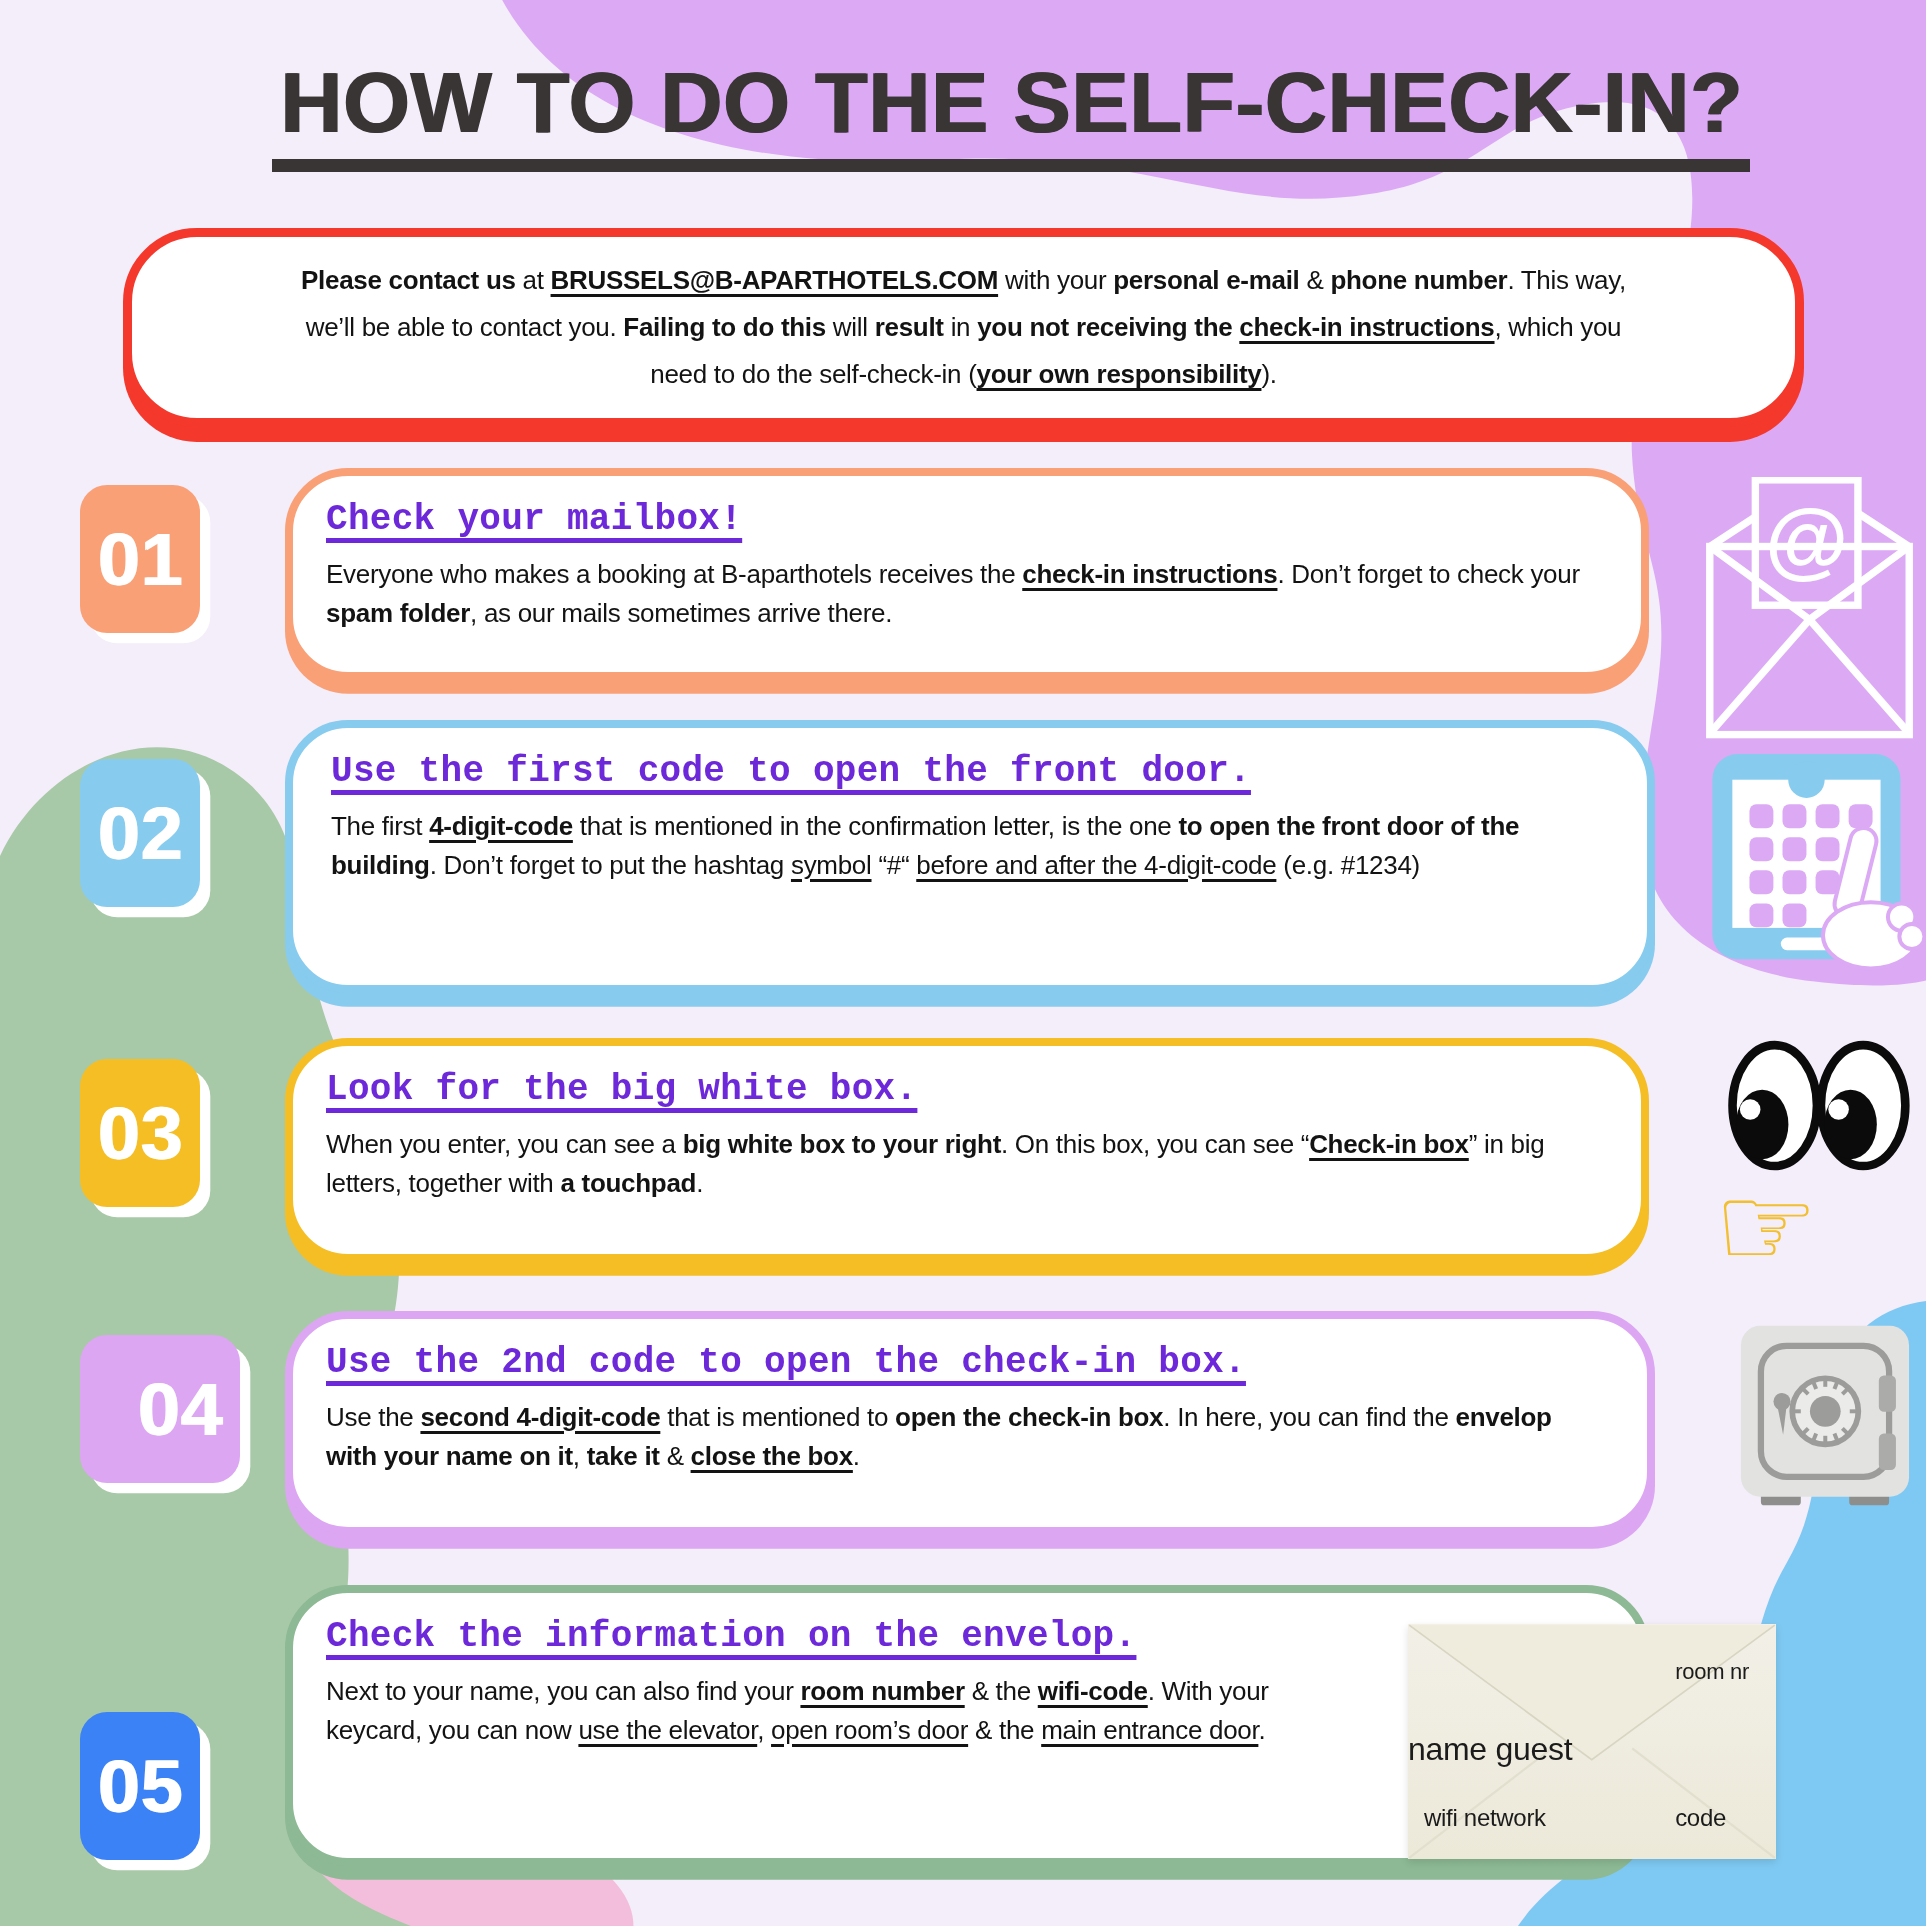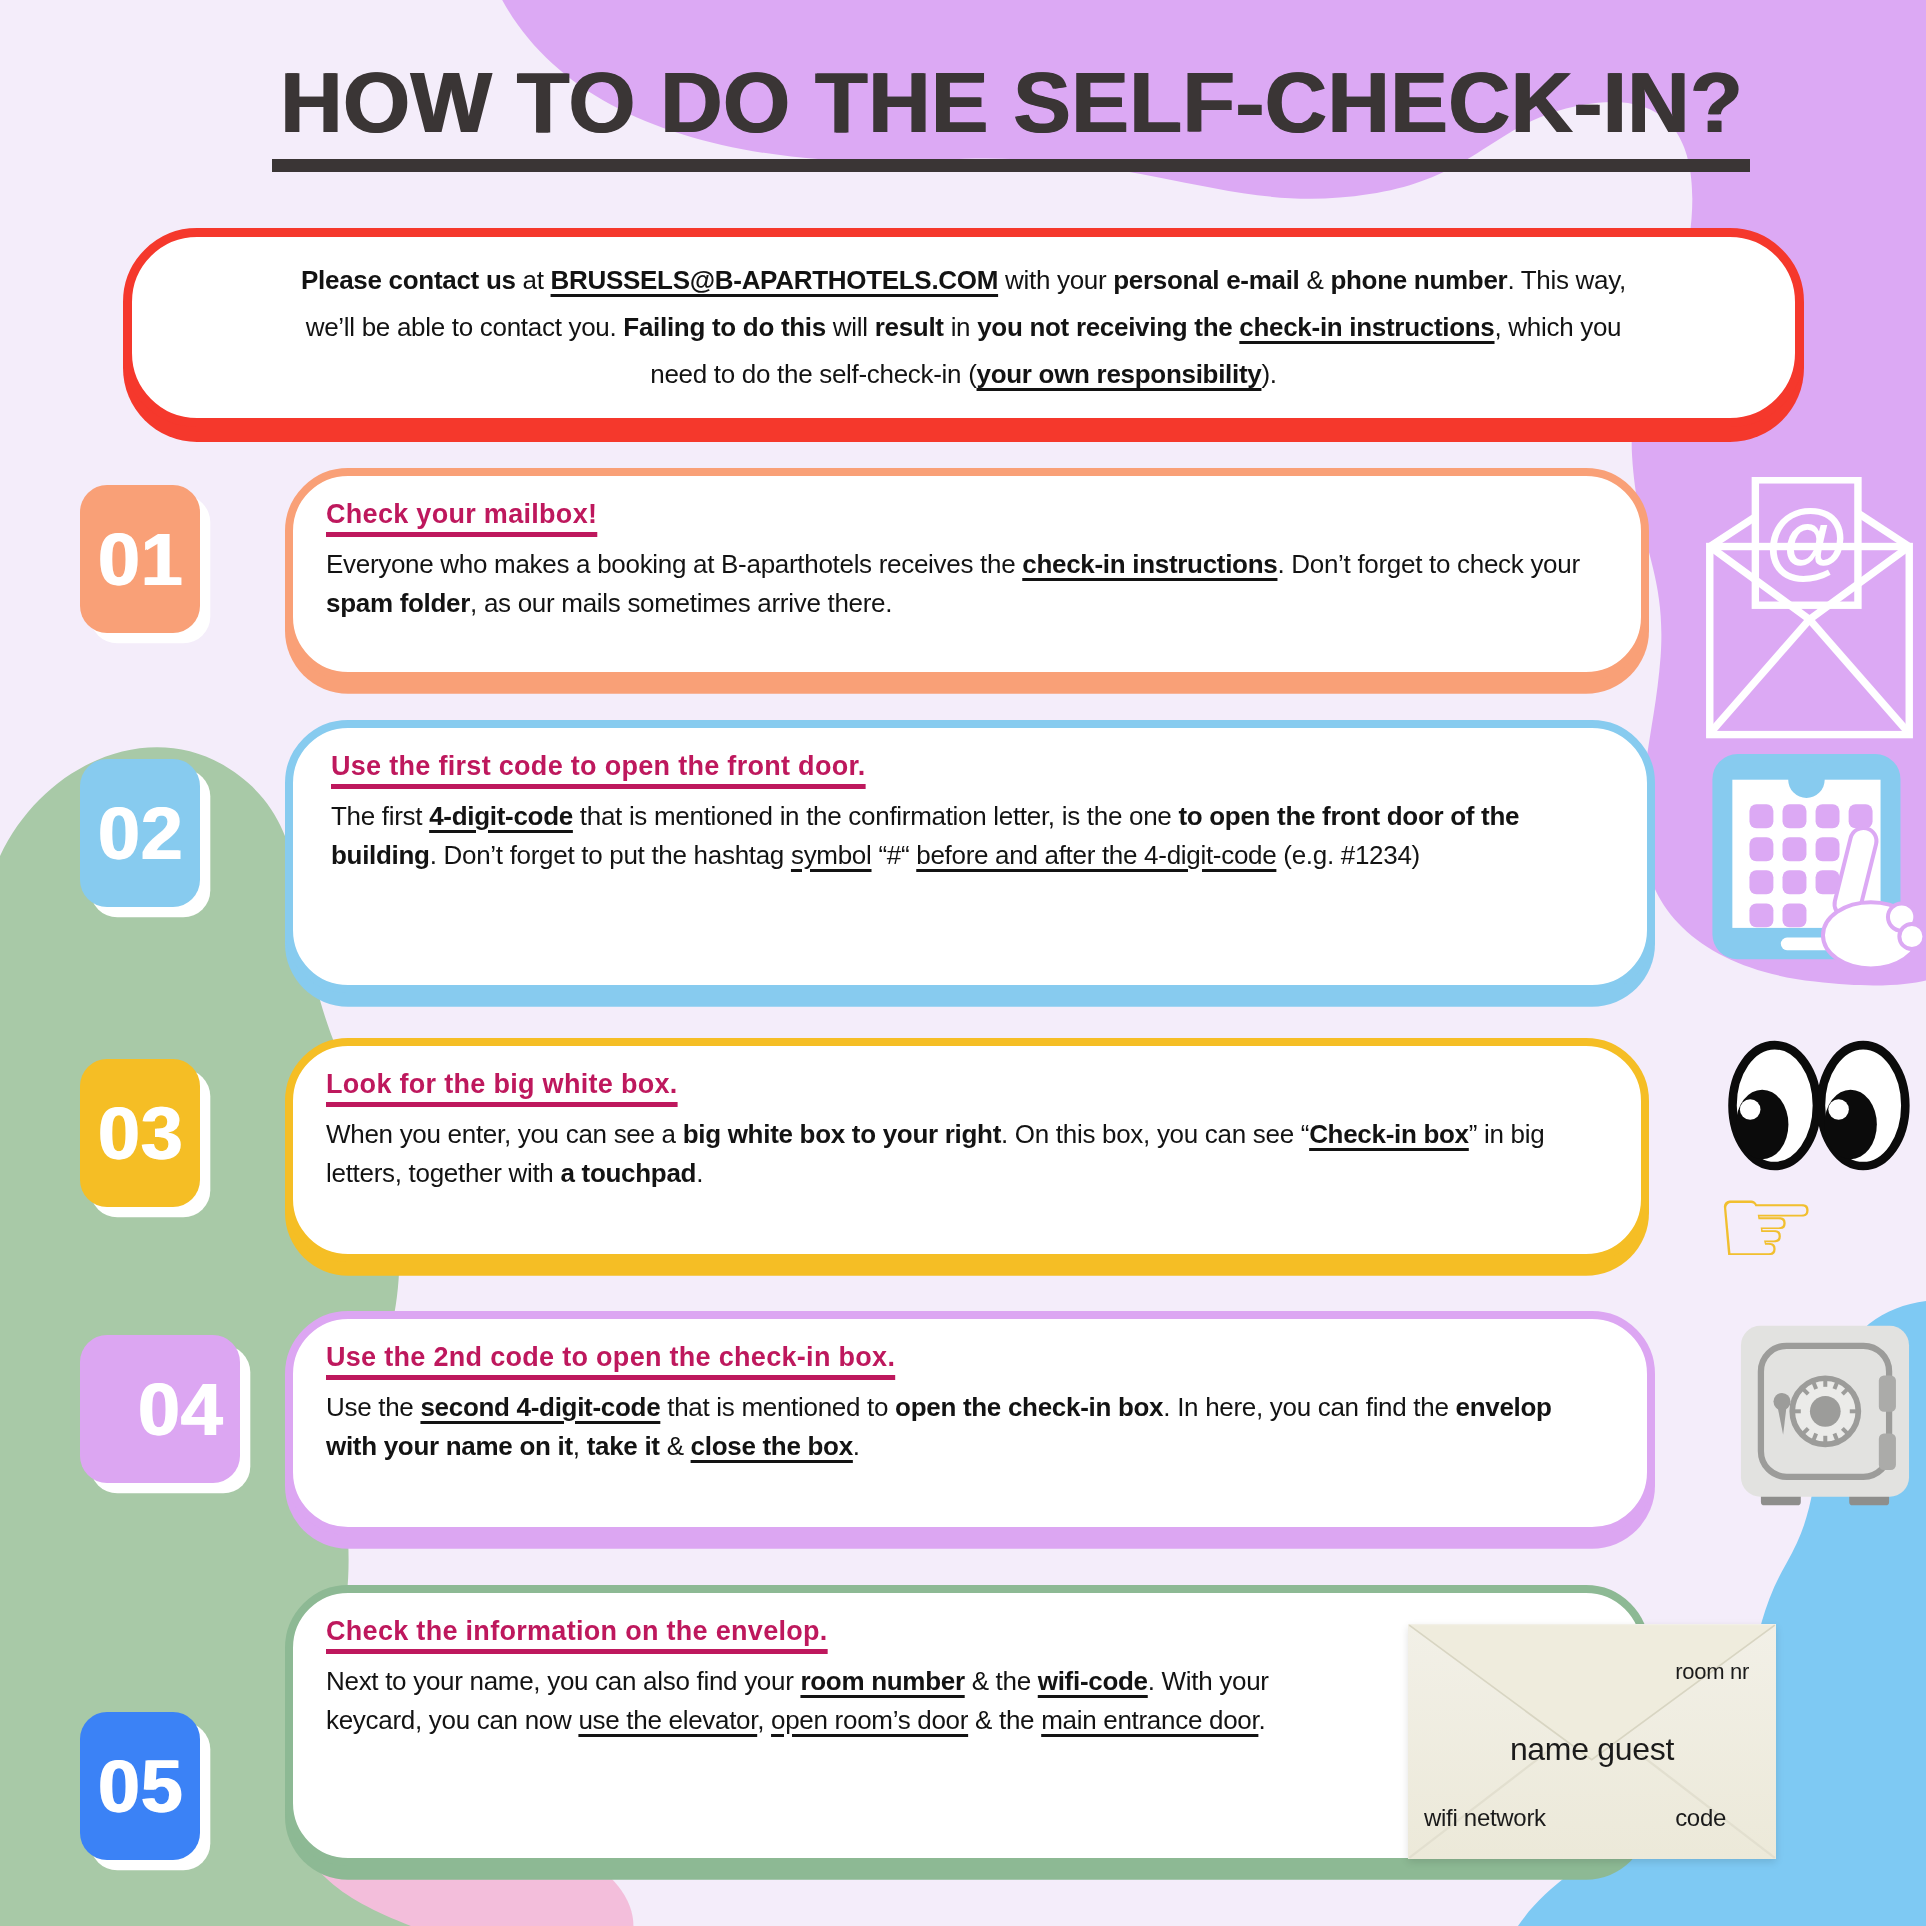--- a/index.html
+++ b/index.html
@@ -38,22 +38,22 @@
 
   
   .card{
     position:absolute;z-index:2;background:#fff;
     border:8px solid #ccc;border-radius:63px;
     box-sizing:border-box;
     padding:19.4px 46px 17px 33px;
   }
   .card h2{
     margin:3.4px 0 15px 0;
-    font-size:27px;font-weight:700;color:#be185d;letter-spacing:0.3px;
-    text-decoration:underline;text-decoration-thickness:5.1px;text-underline-offset:8.6px;
+    font-size:36px;font-weight:700;color:#6d28d9;letter-spacing:0.3px;
+    text-decoration:underline;text-decoration-thickness:5.1px;text-underline-offset:8.6px;font-family:Liberation Mono, monospace;
   }
   .card .body{
     margin:0;font-size:26px;line-height:1.5;color:#131313;letter-spacing:-0.3px;
   }
   .b{font-weight:700;}
   .u{text-decoration:underline;text-decoration-thickness:2.9px;text-underline-offset:4.6px;}
 
   #card1{left:285px;top:468px;width:1364px;height:212px;}
   #card2{left:285px;top:720px;width:1370px;height:273px;padding-left:38px;}
   #card3{left:285px;top:1038px;width:1364px;height:224px;}
@@ -76,21 +76,21 @@
   .icon-abs{position:absolute;z-index:3;}
 
   
   #envelope{
     position:absolute;left:1408px;top:1624px;width:368px;height:235px;z-index:4;
     background:linear-gradient(180deg,#F2F0E7,#ECE9D9);
     box-shadow:0 3.4px 8px rgba(0,0,0,0.12);
   }
   #envelope .lbl{position:absolute;color:#1b1b1b;letter-spacing:-0.3px;}
   #env-room{right:27px;top:35px;font-size:22px;}
-  #env-name{left:0;right:0;top:107px;text-align:center;font-size:32px;}
+  #env-name{left:0;right:0;top:107px;text-align:left;font-size:32px;}
   #env-wifi{left:16px;bottom:27px;font-size:24px;}
   #env-code{right:50px;bottom:27px;font-size:24px;}
 </style>
 </head>
 <body>
 
 <div id="canvas">
 
   <svg id="blobs" width="1926" height="1926" viewBox="0 0 3375 3375">
     <path fill="#DCA9F4" d="M880 0

